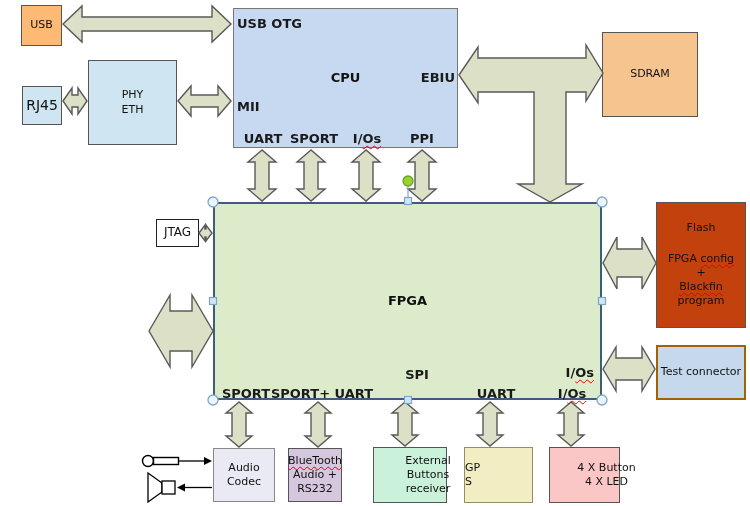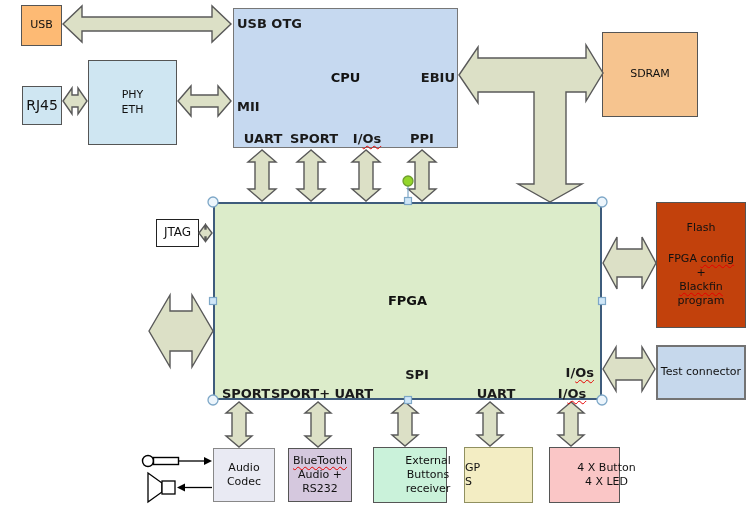--- a/index.html
+++ b/index.html
@@ -54,30 +54,30 @@
   </div>
 
   <div class="box" style="left:656px;top:202px;width:90px;height:126px;background:#c2410c;">
     <div class="ln" style="margin-bottom:16px;">Flash</div>
     <div class="ln"><span>FPGA </span><span class="misspell">config</span></div>
     <div class="ln">+</div>
     <div class="ln misspell">Blackfin</div>
     <div class="ln">program</div>
   </div>
 
-  <div class="box" style="left:656px;top:345px;width:90px;height:55px;background:#c6d8ec;border:2px solid #737373;">
+  <div class="box" style="left:656px;top:345px;width:90px;height:55px;background:#c6d8ec;border:2px solid #a16207;">
     <div class="ln">Test connector</div>
   </div>
 
   <div class="box" style="left:213px;top:448px;width:62px;height:54px;background:#e9eaf3;border-color:#888;">
     <div class="ln">Audio</div>
     <div class="ln">Codec</div>
   </div>
 
-  <div class="box" style="left:288px;top:448px;width:64px;height:54px;background:#d5c8de;">
+  <div class="box" style="left:288px;top:448px;width:54px;height:54px;background:#d5c8de;">
     <div class="ln misspell">BlueTooth</div>
     <div class="ln">Audio +</div>
     <div class="ln">RS232</div>
   </div>
 
   <div class="box" style="left:373px;top:447px;width:74px;height:56px;background:#caf2da;padding-left:36px;">
     <div class="ln">External</div>
     <div class="ln">Buttons</div>
     <div class="ln">receiver</div>
   </div>

